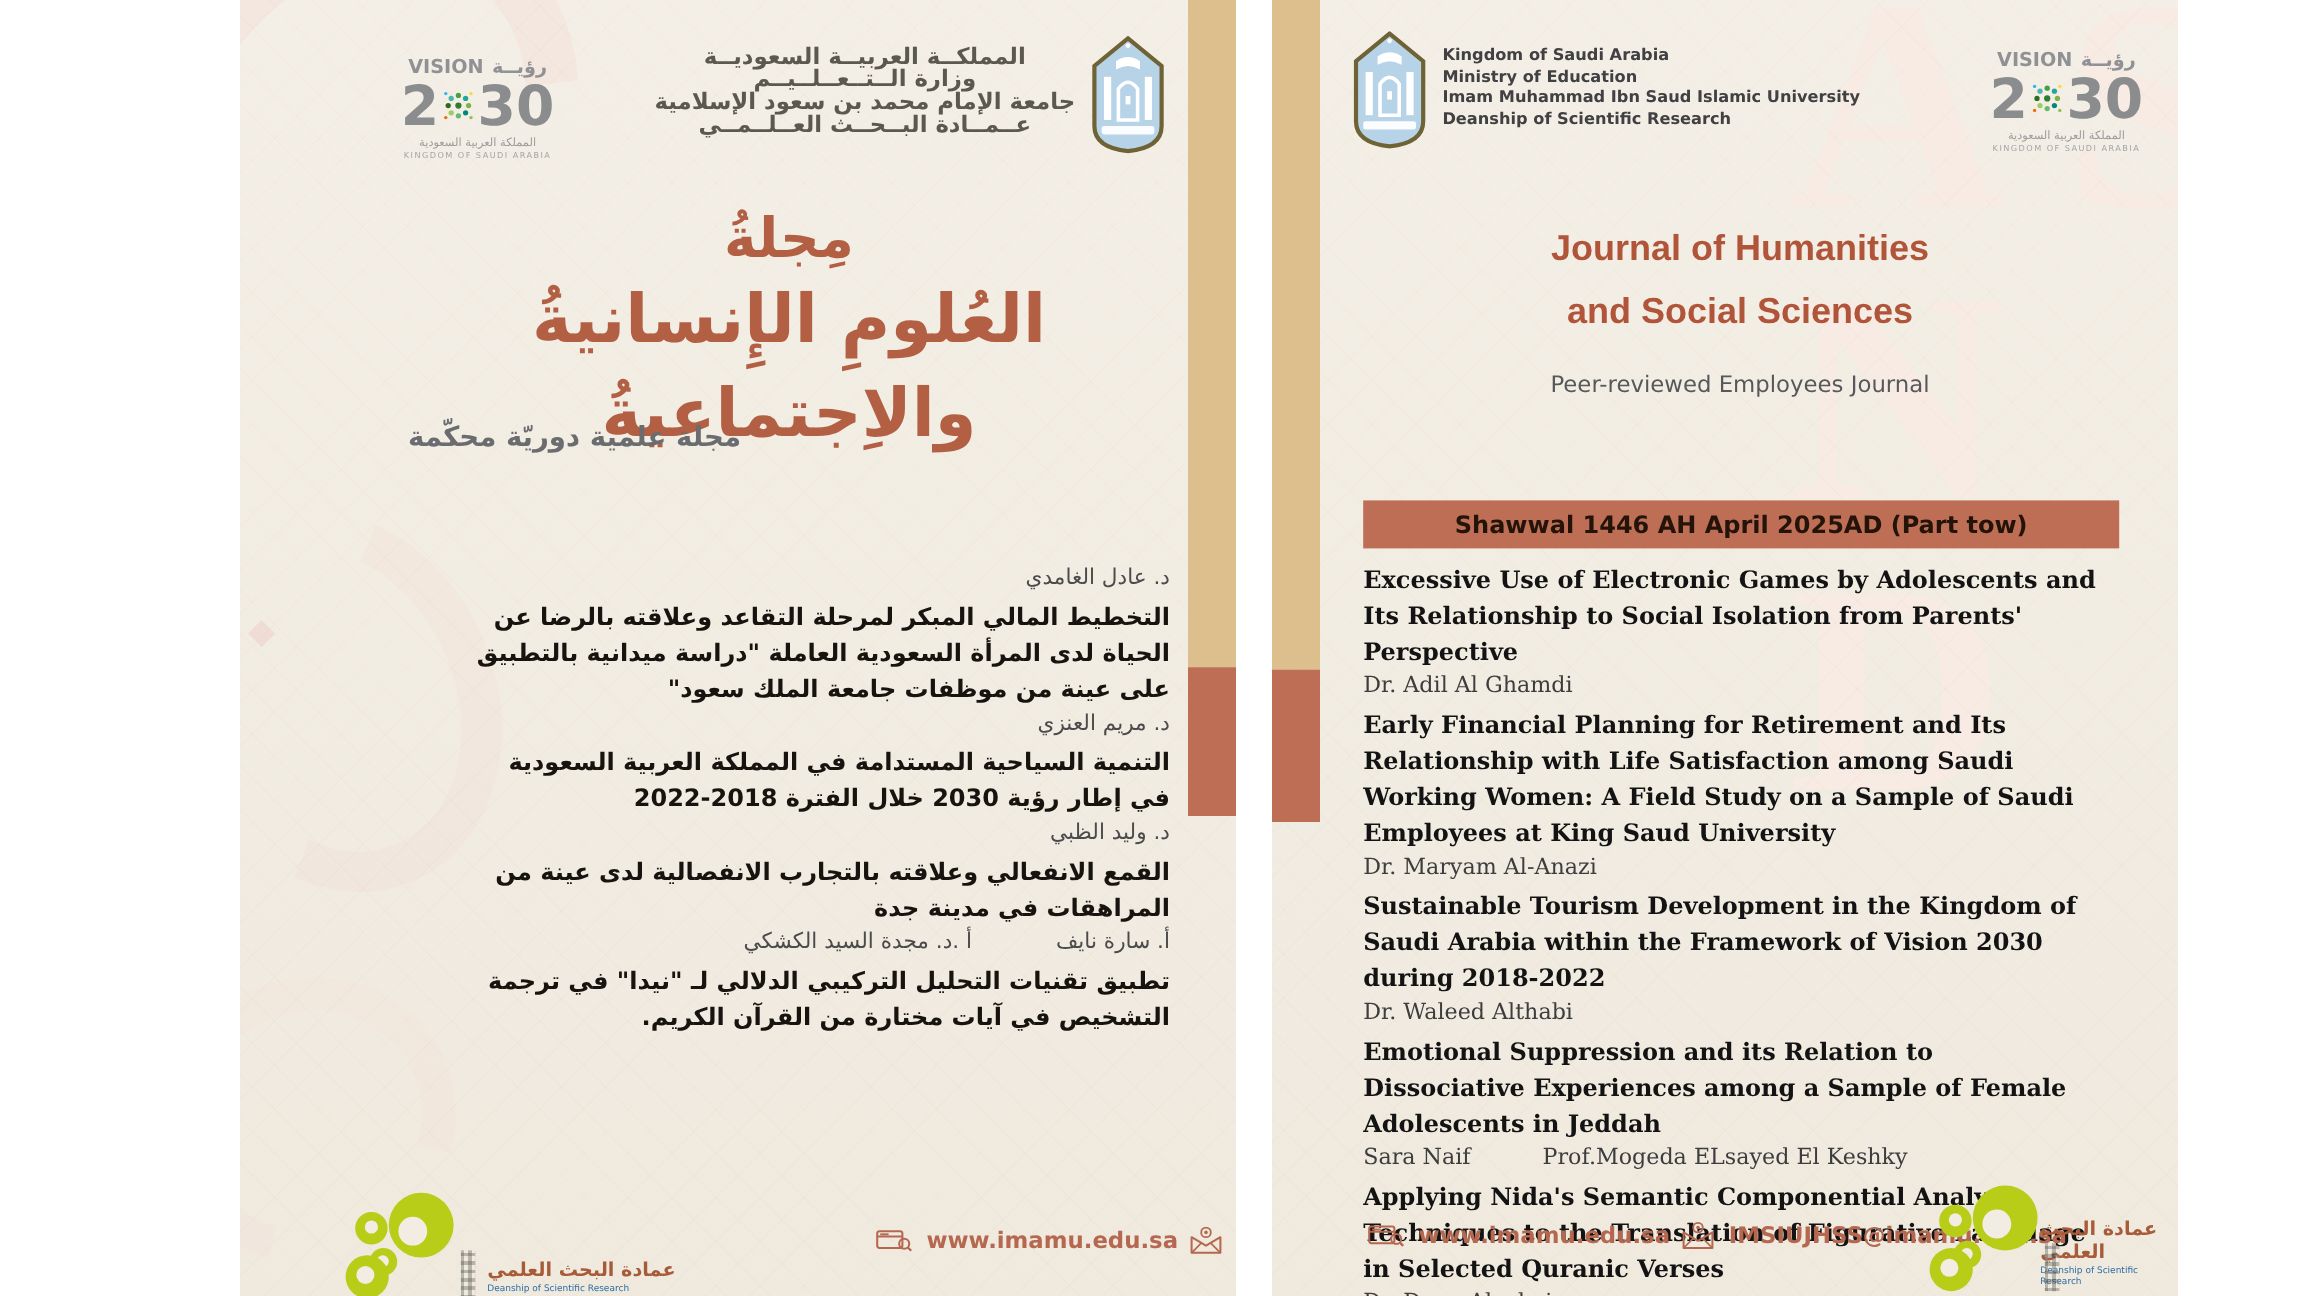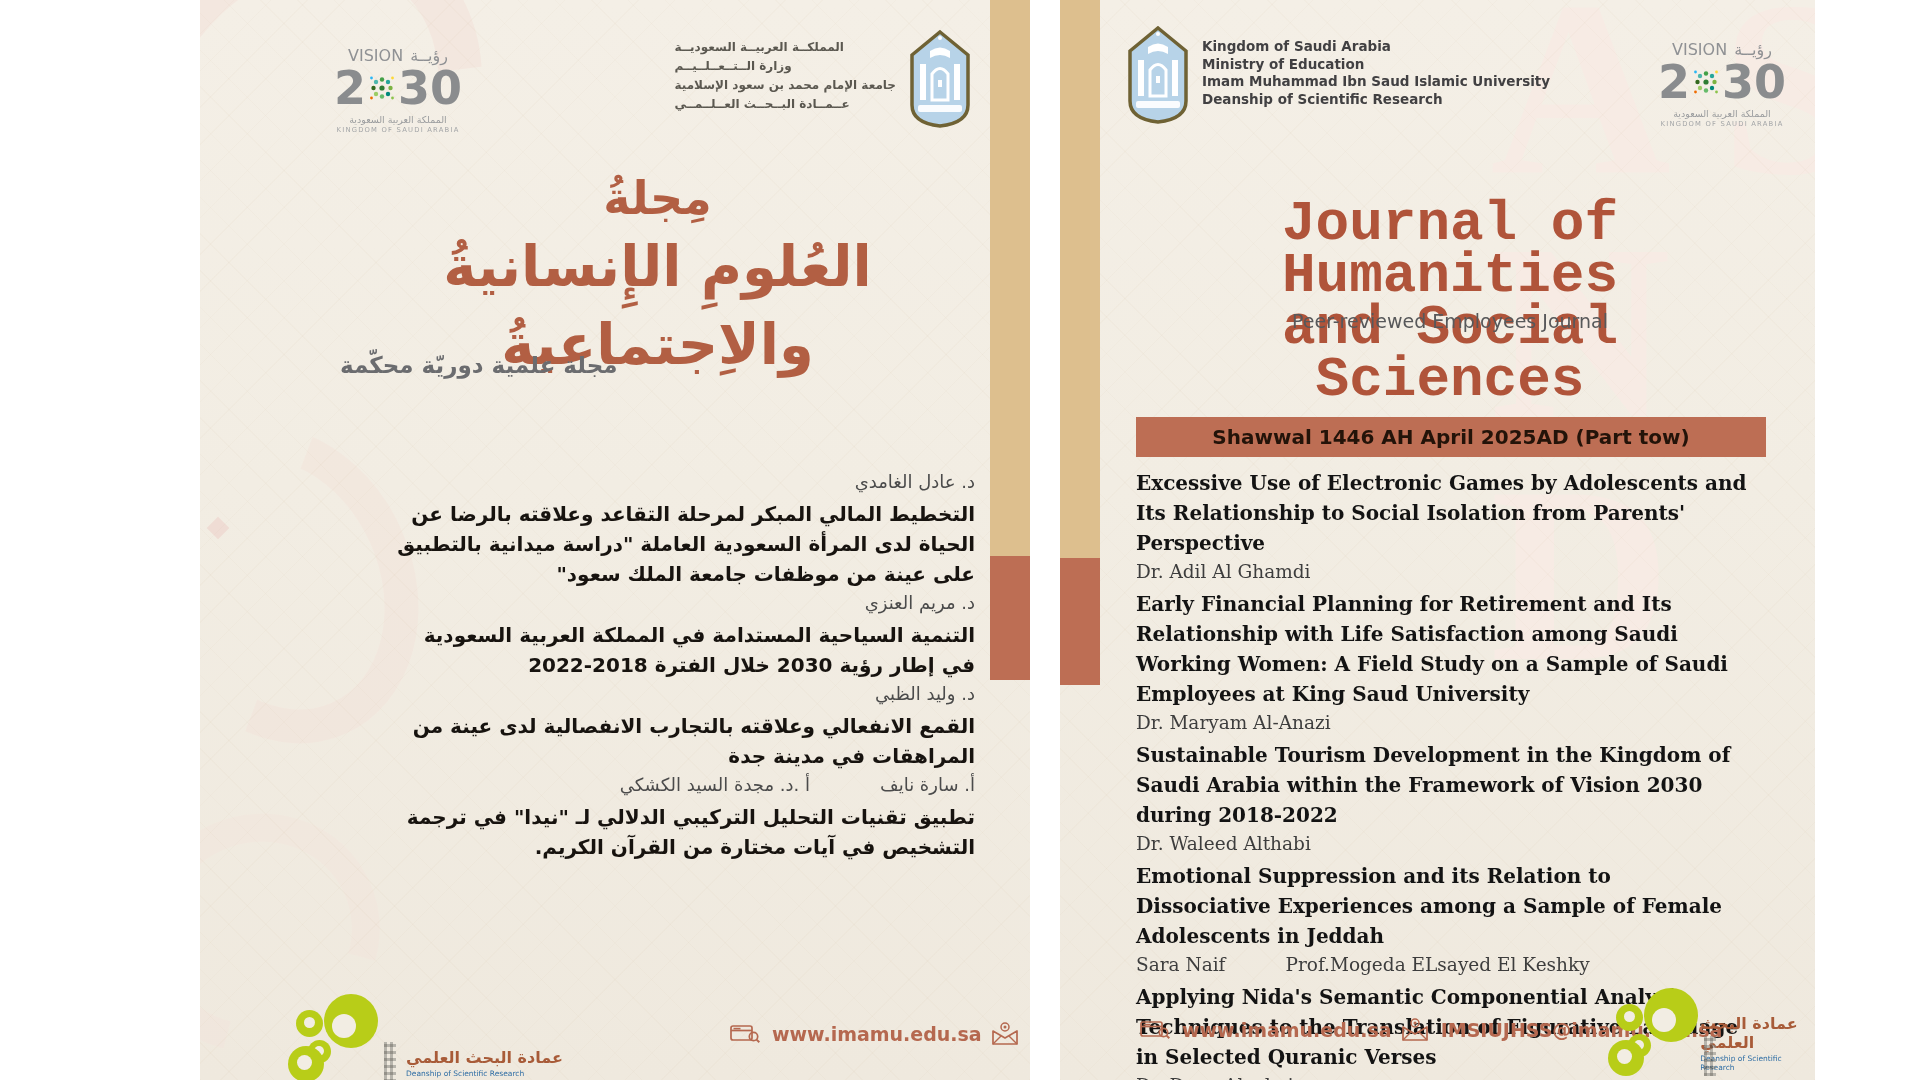--- a/index.html
+++ b/index.html
@@ -26,47 +26,47 @@
   .diamond{position:absolute;left:10px;top:520px;width:16px;height:16px;background:#efdcd4;transform:rotate(45deg);z-index:0;}
 
   
   .wm-letters{position:absolute;right:-80px;top:-50px;z-index:0;
       writing-mode:vertical-rl;text-orientation:upright;
       font-family:"Liberation Serif","DejaVu Serif",serif;font-weight:bold;
       font-size:250px;line-height:210px;letter-spacing:-34px;color:#f7ebe4;}
 
   
   .vision{width:140px;text-align:center;color:#8f9194;position:absolute;z-index:4;}
-  .v-row1{display:flex;justify-content:center;align-items:flex-start;gap:7px;font-weight:normal;}
+  .v-row1{display:flex;justify-content:center;align-items:flex-start;gap:7px;font-weight:bold;}
   .v-row2{display:flex;justify-content:center;align-items:center;gap:1px;
           font-size:46px;font-weight:bold;line-height:1.0;color:#8a8c8e;}
   .v-row3{font-size:9.5px;color:#9a9c9e;margin-top:3px;}
   .v-row4{font-size:6.8px;letter-spacing:1.2px;color:#a4a6a8;margin-top:1px;}
 
   
   .crest{flex:0 0 auto;}
 
   
   .min-block-ar{position:absolute;right:58px;top:30px;display:flex;align-items:flex-start;gap:12px;z-index:4;}
-  .min-ar-text{text-align:left;direction:rtl;font-size:12px;font-weight:bold;color:#5b5850;line-height:19px;padding-top:8px;}
+  .min-ar-text{text-align:center;direction:rtl;font-size:19px;font-weight:bold;color:#5b5850;line-height:19px;padding-top:8px;}
   .min-block-en{position:absolute;left:66px;top:26px;display:flex;align-items:flex-start;gap:12px;z-index:4;}
   .min-en-text{font-size:13.5px;font-weight:bold;color:#414042;line-height:17.5px;padding-top:12px;}
 
   
   .ar-title{position:absolute;left:140px;top:168px;width:635px;text-align:center;z-index:2;
             color:#b25f43;direction:rtl;}
   .ar-title .l1{font-size:46px;font-weight:bold;line-height:60px;}
   .ar-title .l2{font-size:56px;font-weight:bold;line-height:78px;letter-spacing:1px;}
   .ar-sub{position:absolute;left:140px;top:352px;width:635px;text-align:left;z-index:2;
           font-size:23px;font-weight:bold;color:#6b6c6f;direction:rtl;}
 
   
-  .en-title{position:absolute;left:90px;top:198px;width:600px;text-align:center;z-index:2;
-            font-family:Liberation Mono, monospace;font-weight:bold;
-            color:#b0543a;font-size:56px;line-height:52px;}
+  .en-title{position:absolute;left:90px;top:182px;width:600px;text-align:center;z-index:2;
+            font-family:Liberation Sans, sans-serif;font-weight:bold;
+            color:#b0543a;font-size:30px;line-height:52px;}
   .en-sub{position:absolute;left:90px;top:310px;width:600px;text-align:center;z-index:2;
           font-size:19px;color:#57585a;}
 
   
   .banner{position:absolute;top:417px;height:40px;background:#bd6e54;z-index:2;
           display:flex;align-items:center;justify-content:center;font-weight:bold;color:#231309;}
   #banner-left{left:140px;width:635px;font-size:21px;direction:rtl;}
   #banner-right{left:76px;width:630px;font-size:20px;}
 
   

